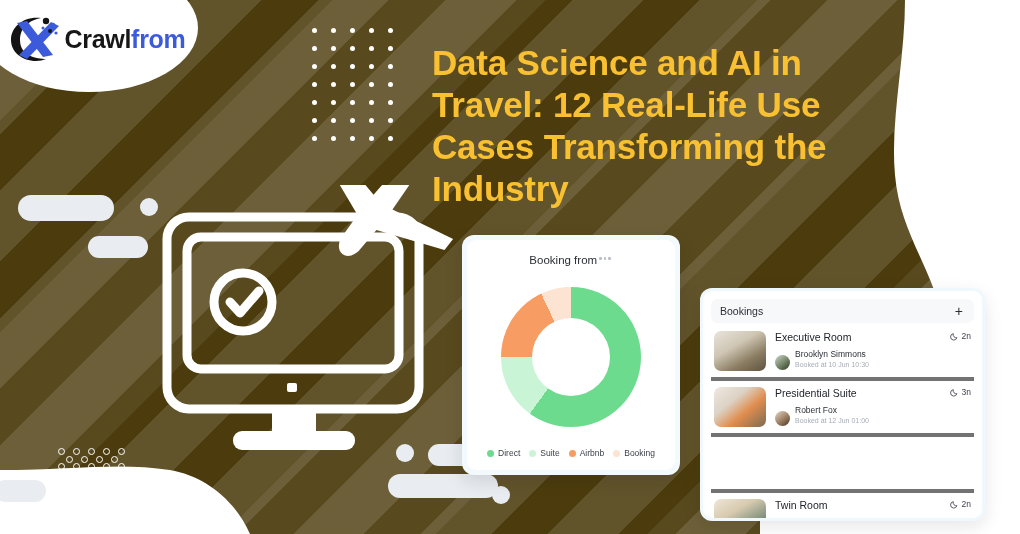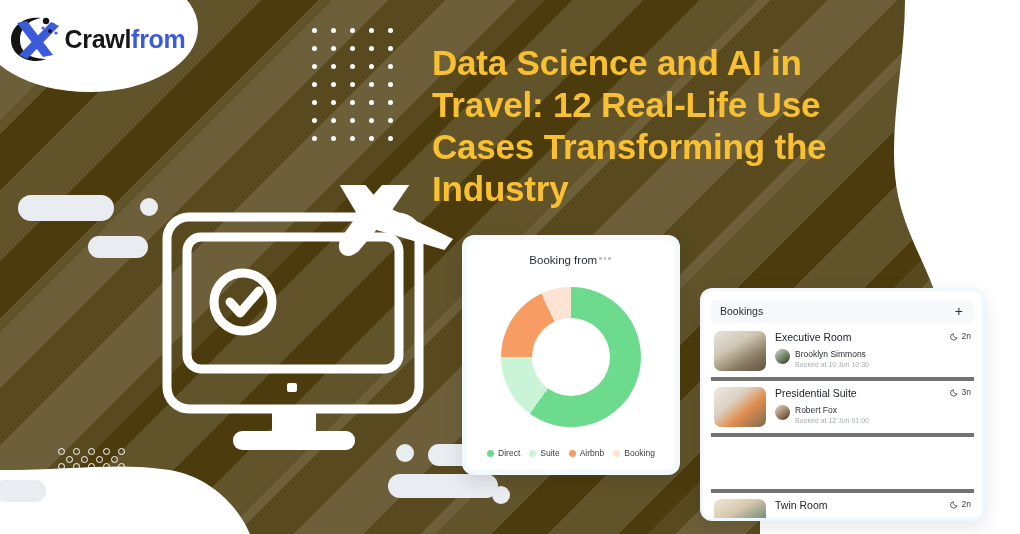--- a/index.html
+++ b/index.html
@@ -122,21 +122,21 @@
   .brow {
     display:flex; gap:9px; padding:6px 3px 6px 3px;
     border-bottom:4px solid #737373; align-items:flex-start;
   }
   .brow:last-child { border-bottom:none; }
   .thumb { width:52px; height:40px; border-radius:7px; flex:none; overflow:hidden; position:relative; }
   .bmain { flex:1; min-width:0; }
   .btop { display:flex; align-items:flex-start; justify-content:space-between; gap:6px; }
   .room { font-size:10.5px; color:#21252b; font-weight:400; }
   .nights { display:flex; align-items:center; gap:3px; font-size:8.5px; color:#3a3f47; white-space:nowrap; }
-  .guest { display:flex; align-items:flex-start; gap:5px; margin-top:6px; }
+  .guest { display:flex; align-items:flex-end; gap:5px; margin-top:6px; }
   .avatar { width:15px; height:15px; border-radius:50%; flex:none; overflow:hidden; position:relative; }
   .gname { font-size:8.5px; color:#2b2f36; line-height:11px; }
   .gbooked { font-size:7px; color:#a7adb5; line-height:10px; }
 </style>
 </head>
 <body>
 
 <div id="stage">
 
   <div class="brown-blob">

